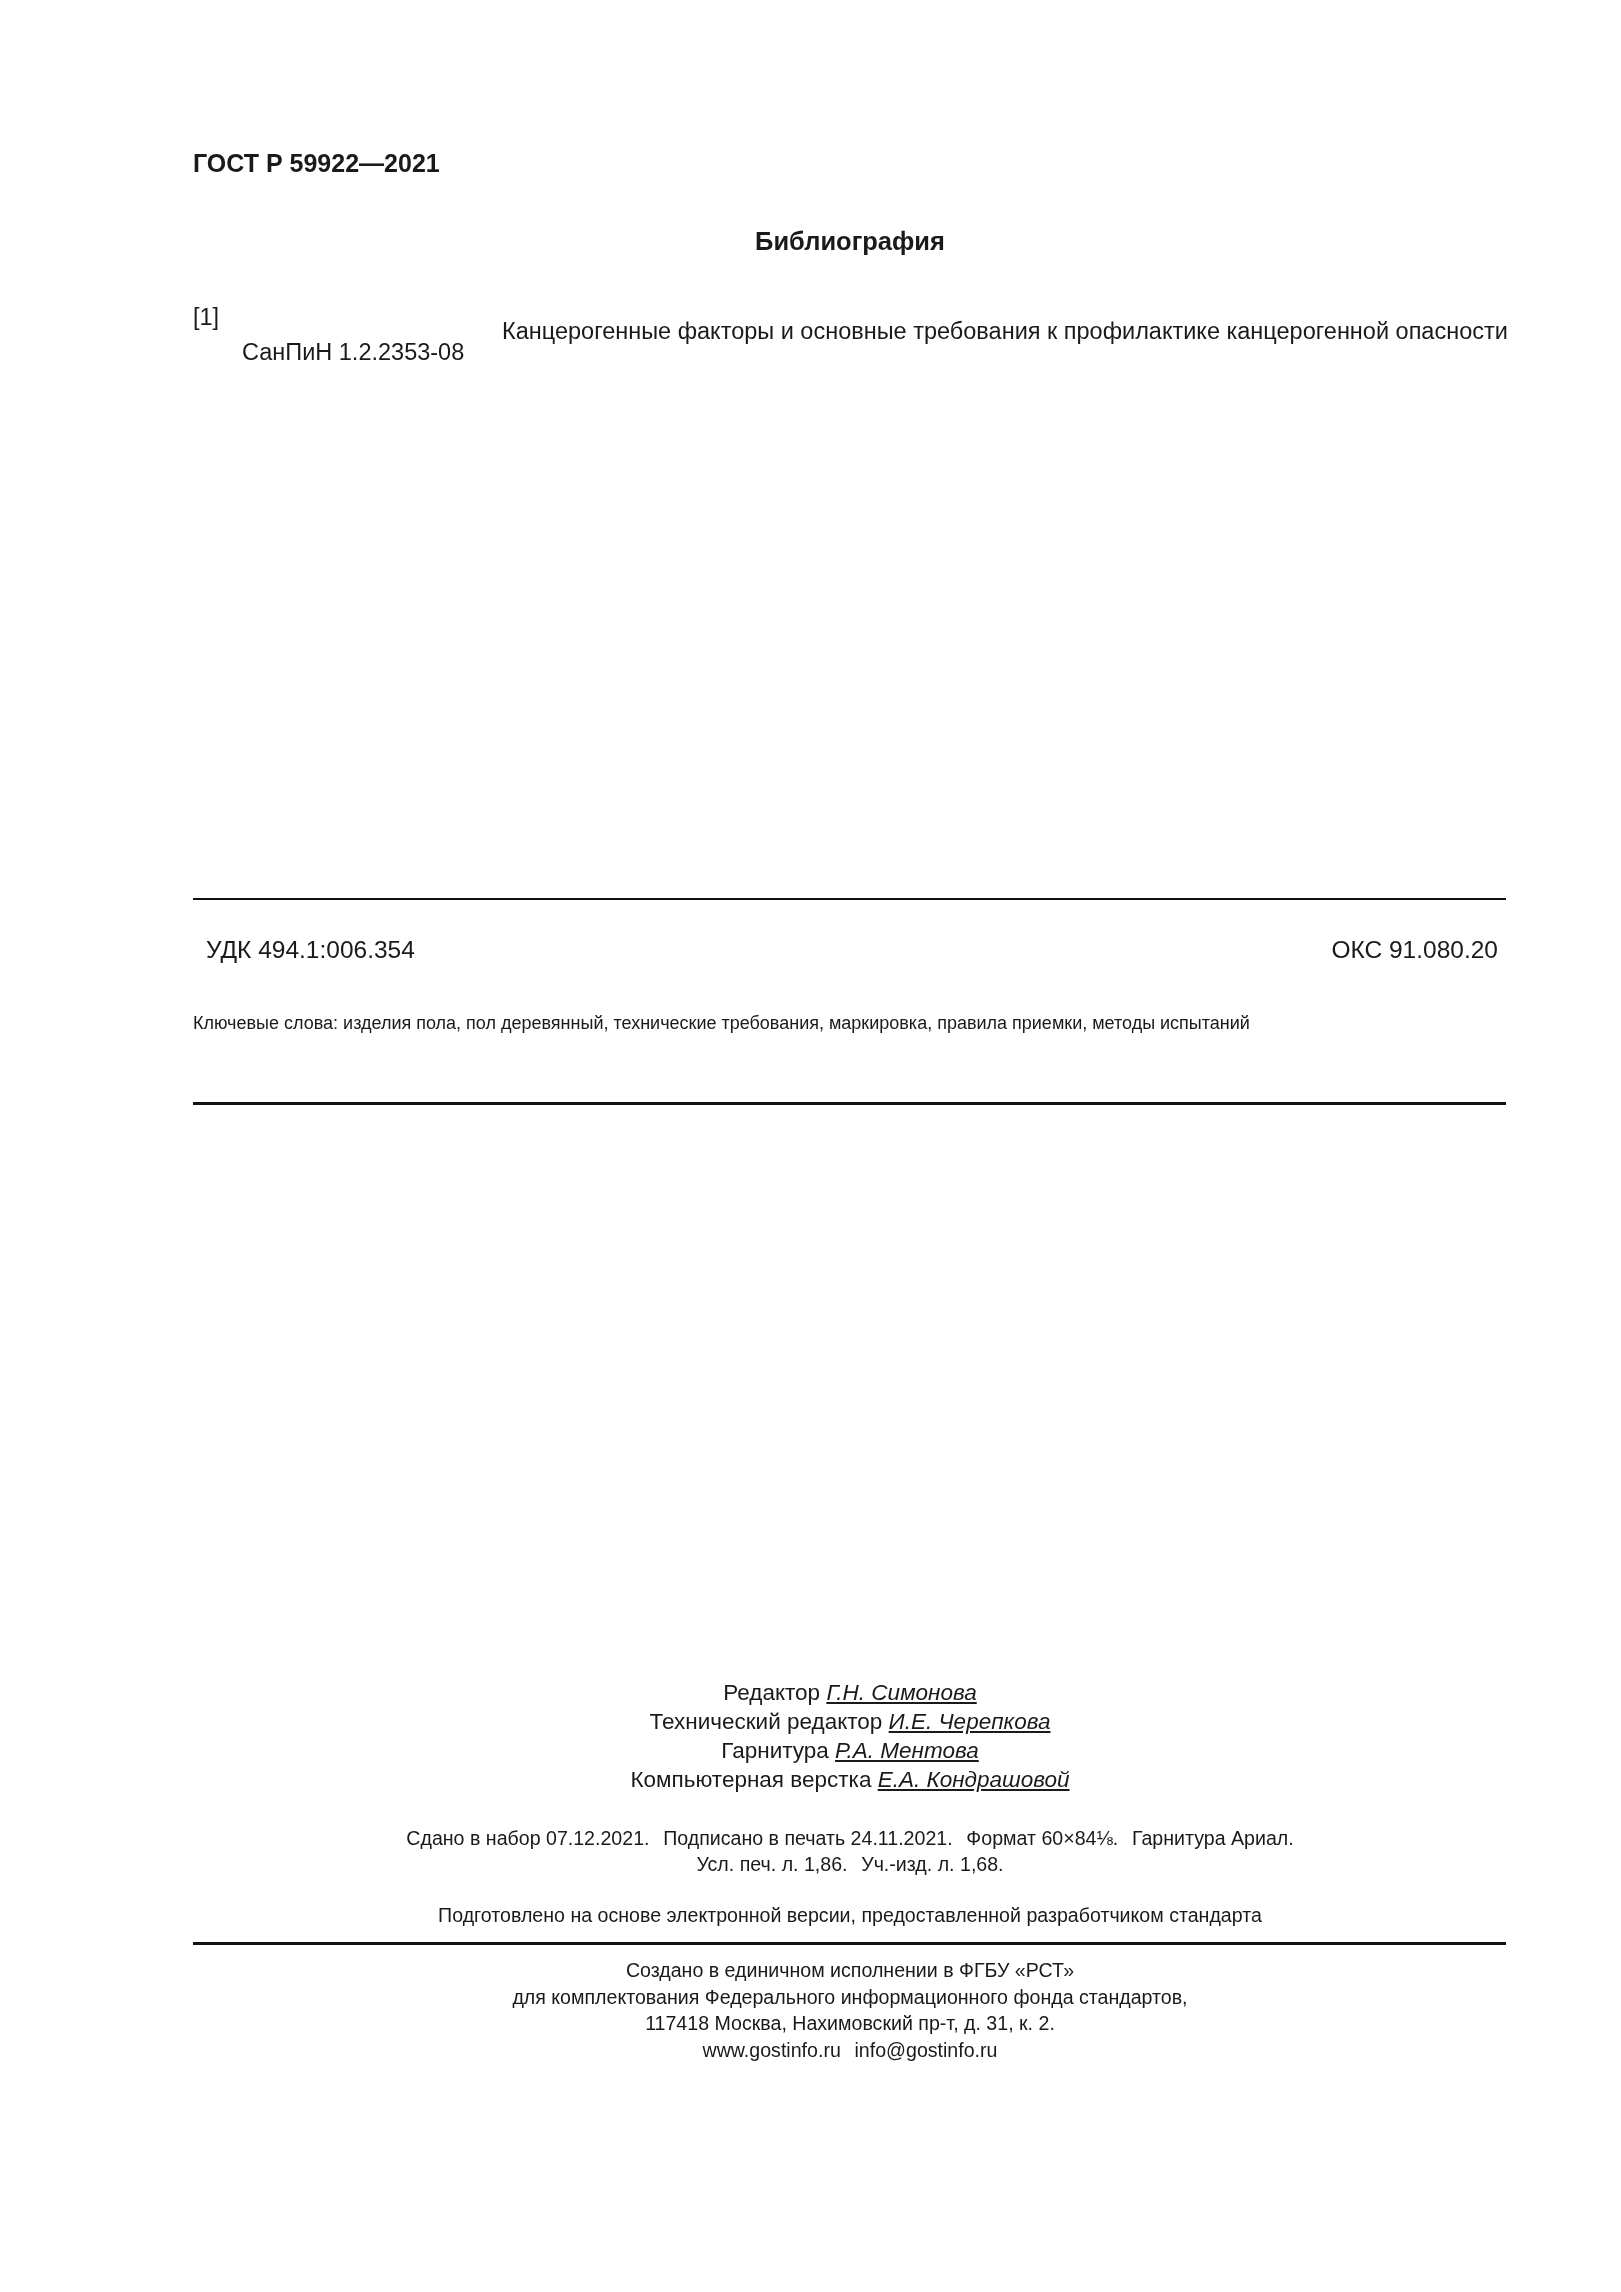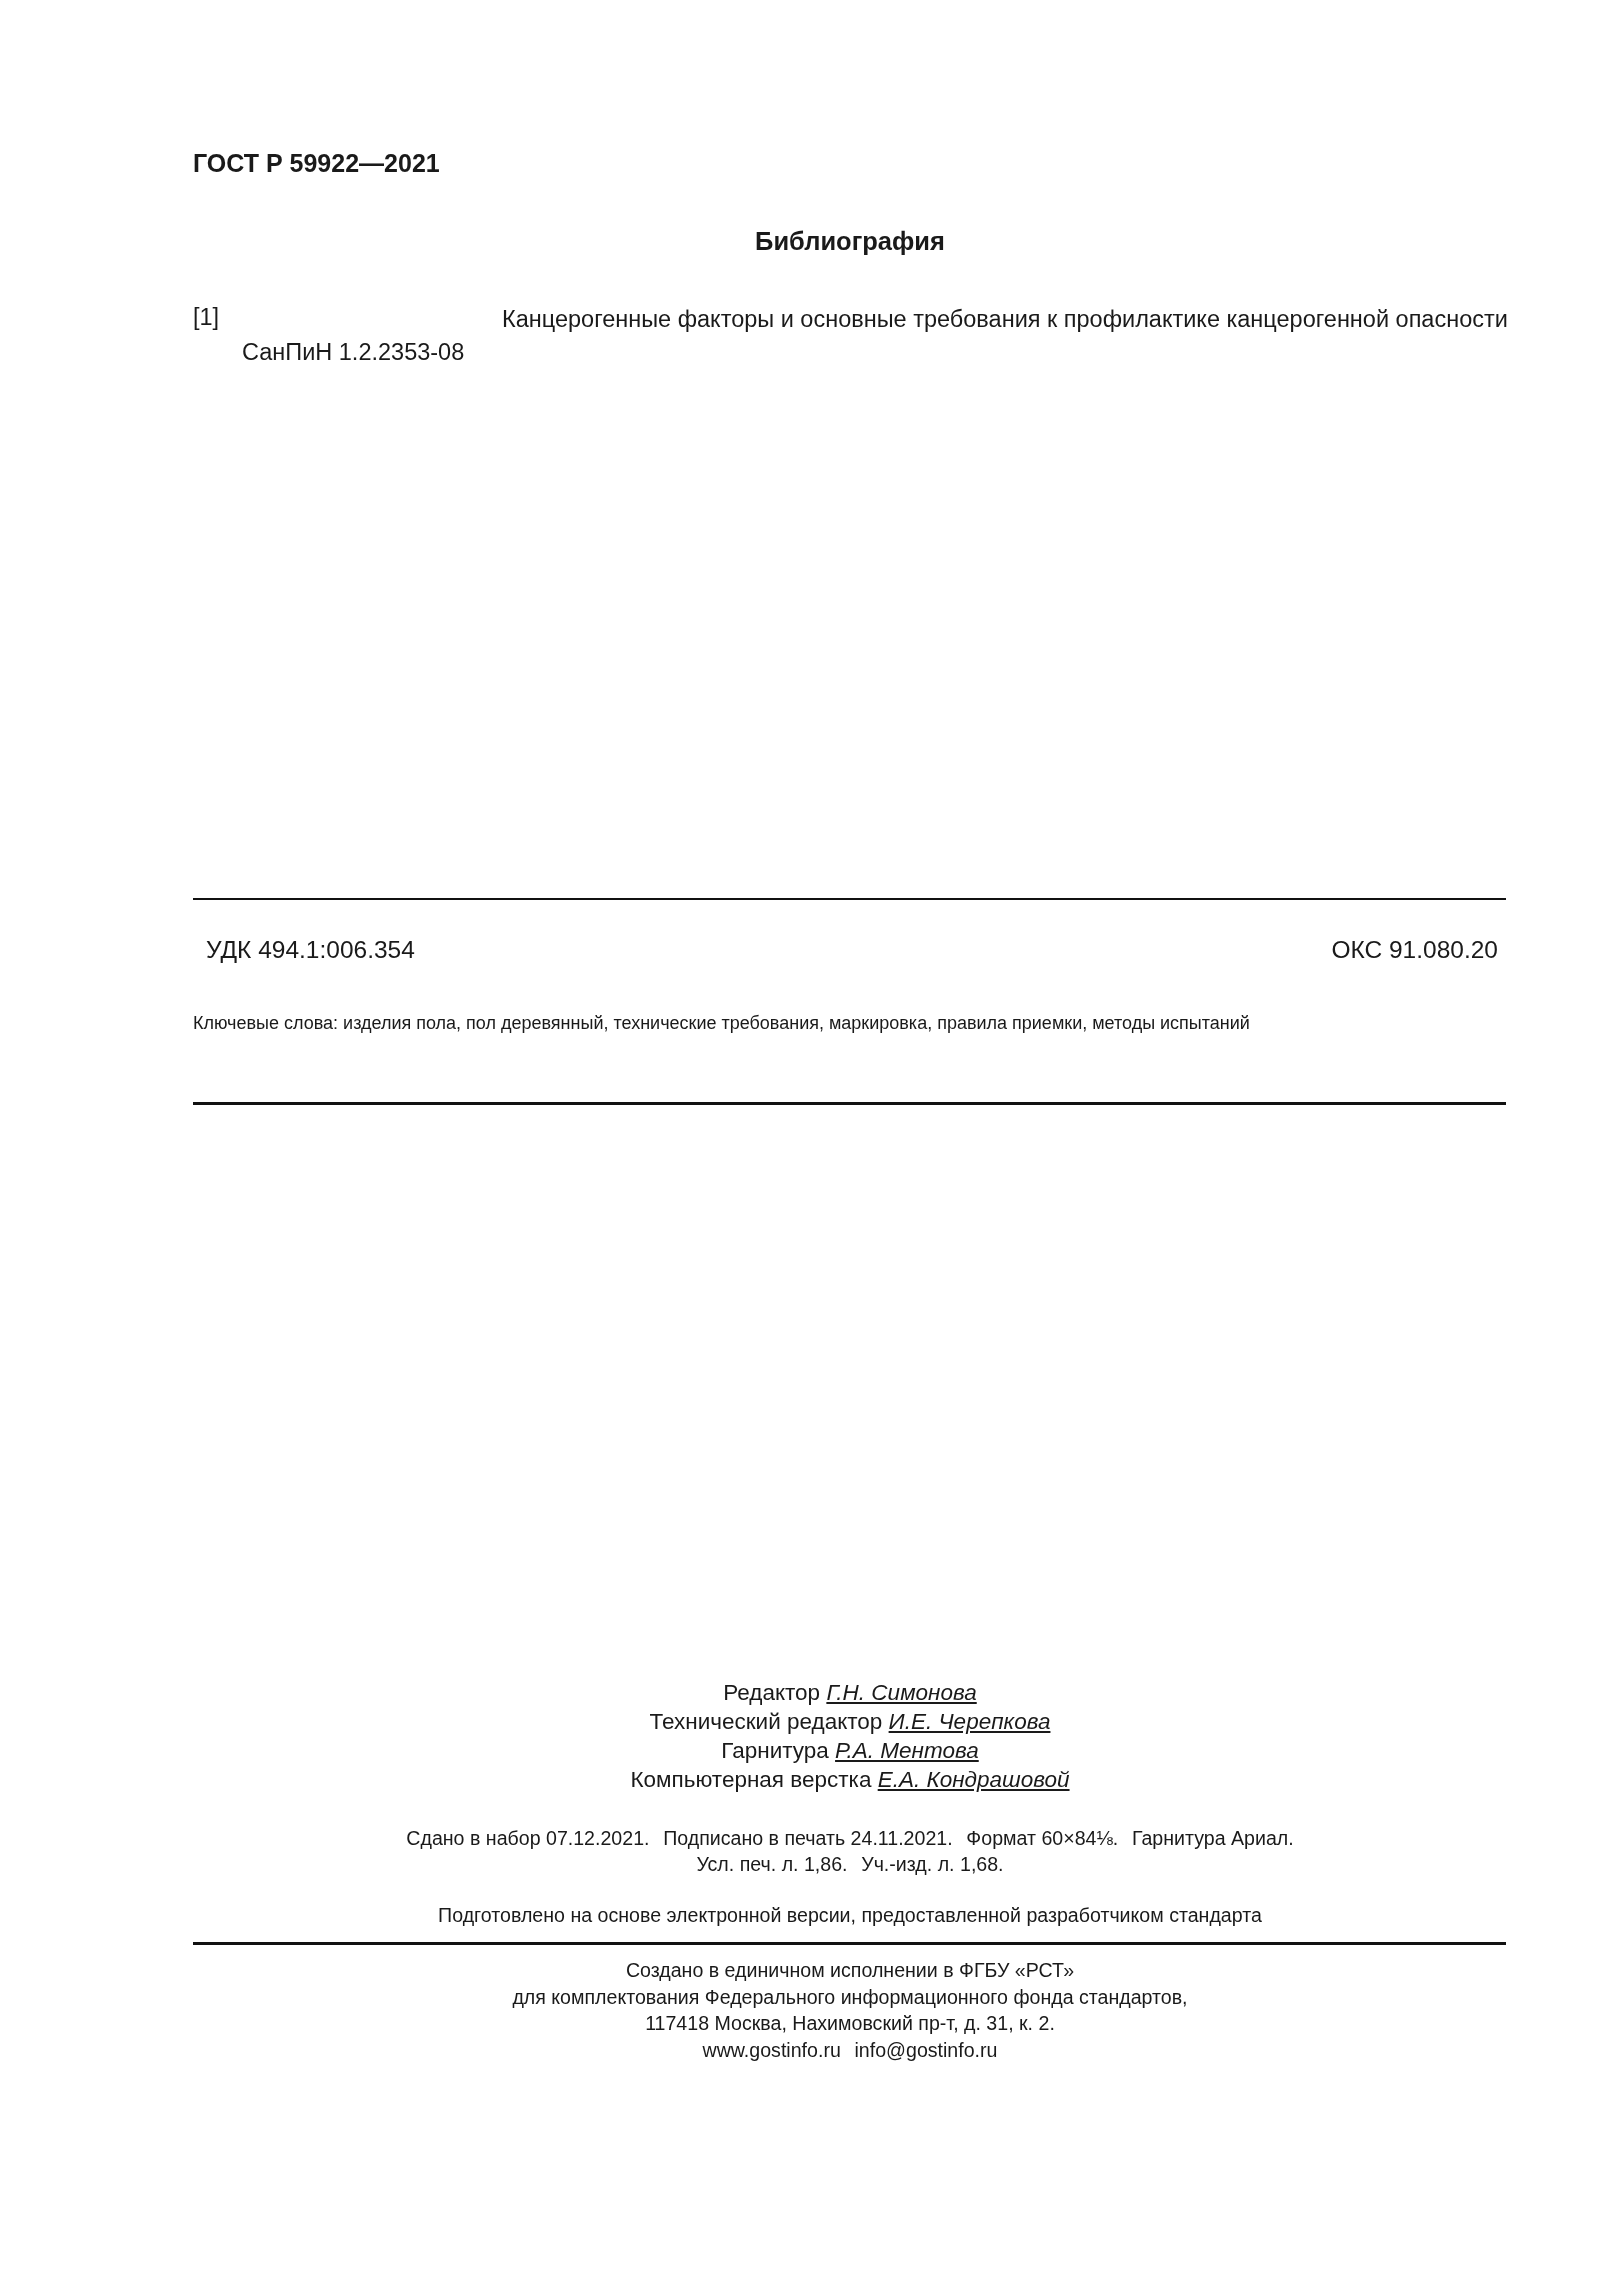--- a/index.html
+++ b/index.html
@@ -3,21 +3,21 @@
 <meta charset="utf-8">
 <style>
   html, body { margin: 0; padding: 0; background: #ffffff; }
   body { width: 1621px; height: 2293px; position: relative; overflow: hidden;
          font-family: "Liberation Sans", sans-serif; color: #1a1a1a; }
   .abs { position: absolute; }
   .doc-code { left: 193px; top: 149px; font-size: 25px; font-weight: bold; }
   .section-title { left: 0; width: 1700px; top: 227px; text-align: center; font-size: 25.5px; font-weight: bold; }
   .bib-num { left: 193px; top: 304px; font-size: 23.5px; }
   .bib-ref { left: 242px; top: 291px; font-size: 23.5px; margin-top: 48px; }
-  .bib-text { left: 502px; top: 304px; width: 1008px; font-size: 23.5px; line-height: 31px; text-align: justify; }
+  .bib-text { left: 502px; top: 316px; width: 1008px; font-size: 23.5px; line-height: 31px; text-align: justify; }
   .rule { left: 193px; width: 1313px; background: #111; }
   .rule1 { top: 898px; height: 2px; }
   .rule2 { top: 1102px; height: 2.9px; }
   .rule3 { top: 1942px; height: 2.9px; }
   .udk { left: 206px; top: 936px; font-size: 24.5px; }
   .oks { right: 123px; top: 936px; font-size: 24.5px; margin-left: 36px; }
   .keywords { left: 193px; top: 1007px; width: 1313px; font-size: 18px; line-height: 33px; text-align: justify; }
   .credits { left: 0; width: 1700px; top: 1678px; text-align: center; font-size: 22.5px; line-height: 29px; }
   .credits i { font-style: italic; text-decoration: underline; }
   .print-info { left: 0; width: 1700px; top: 1826px; text-align: center; font-size: 19.6px; line-height: 25.5px; }

